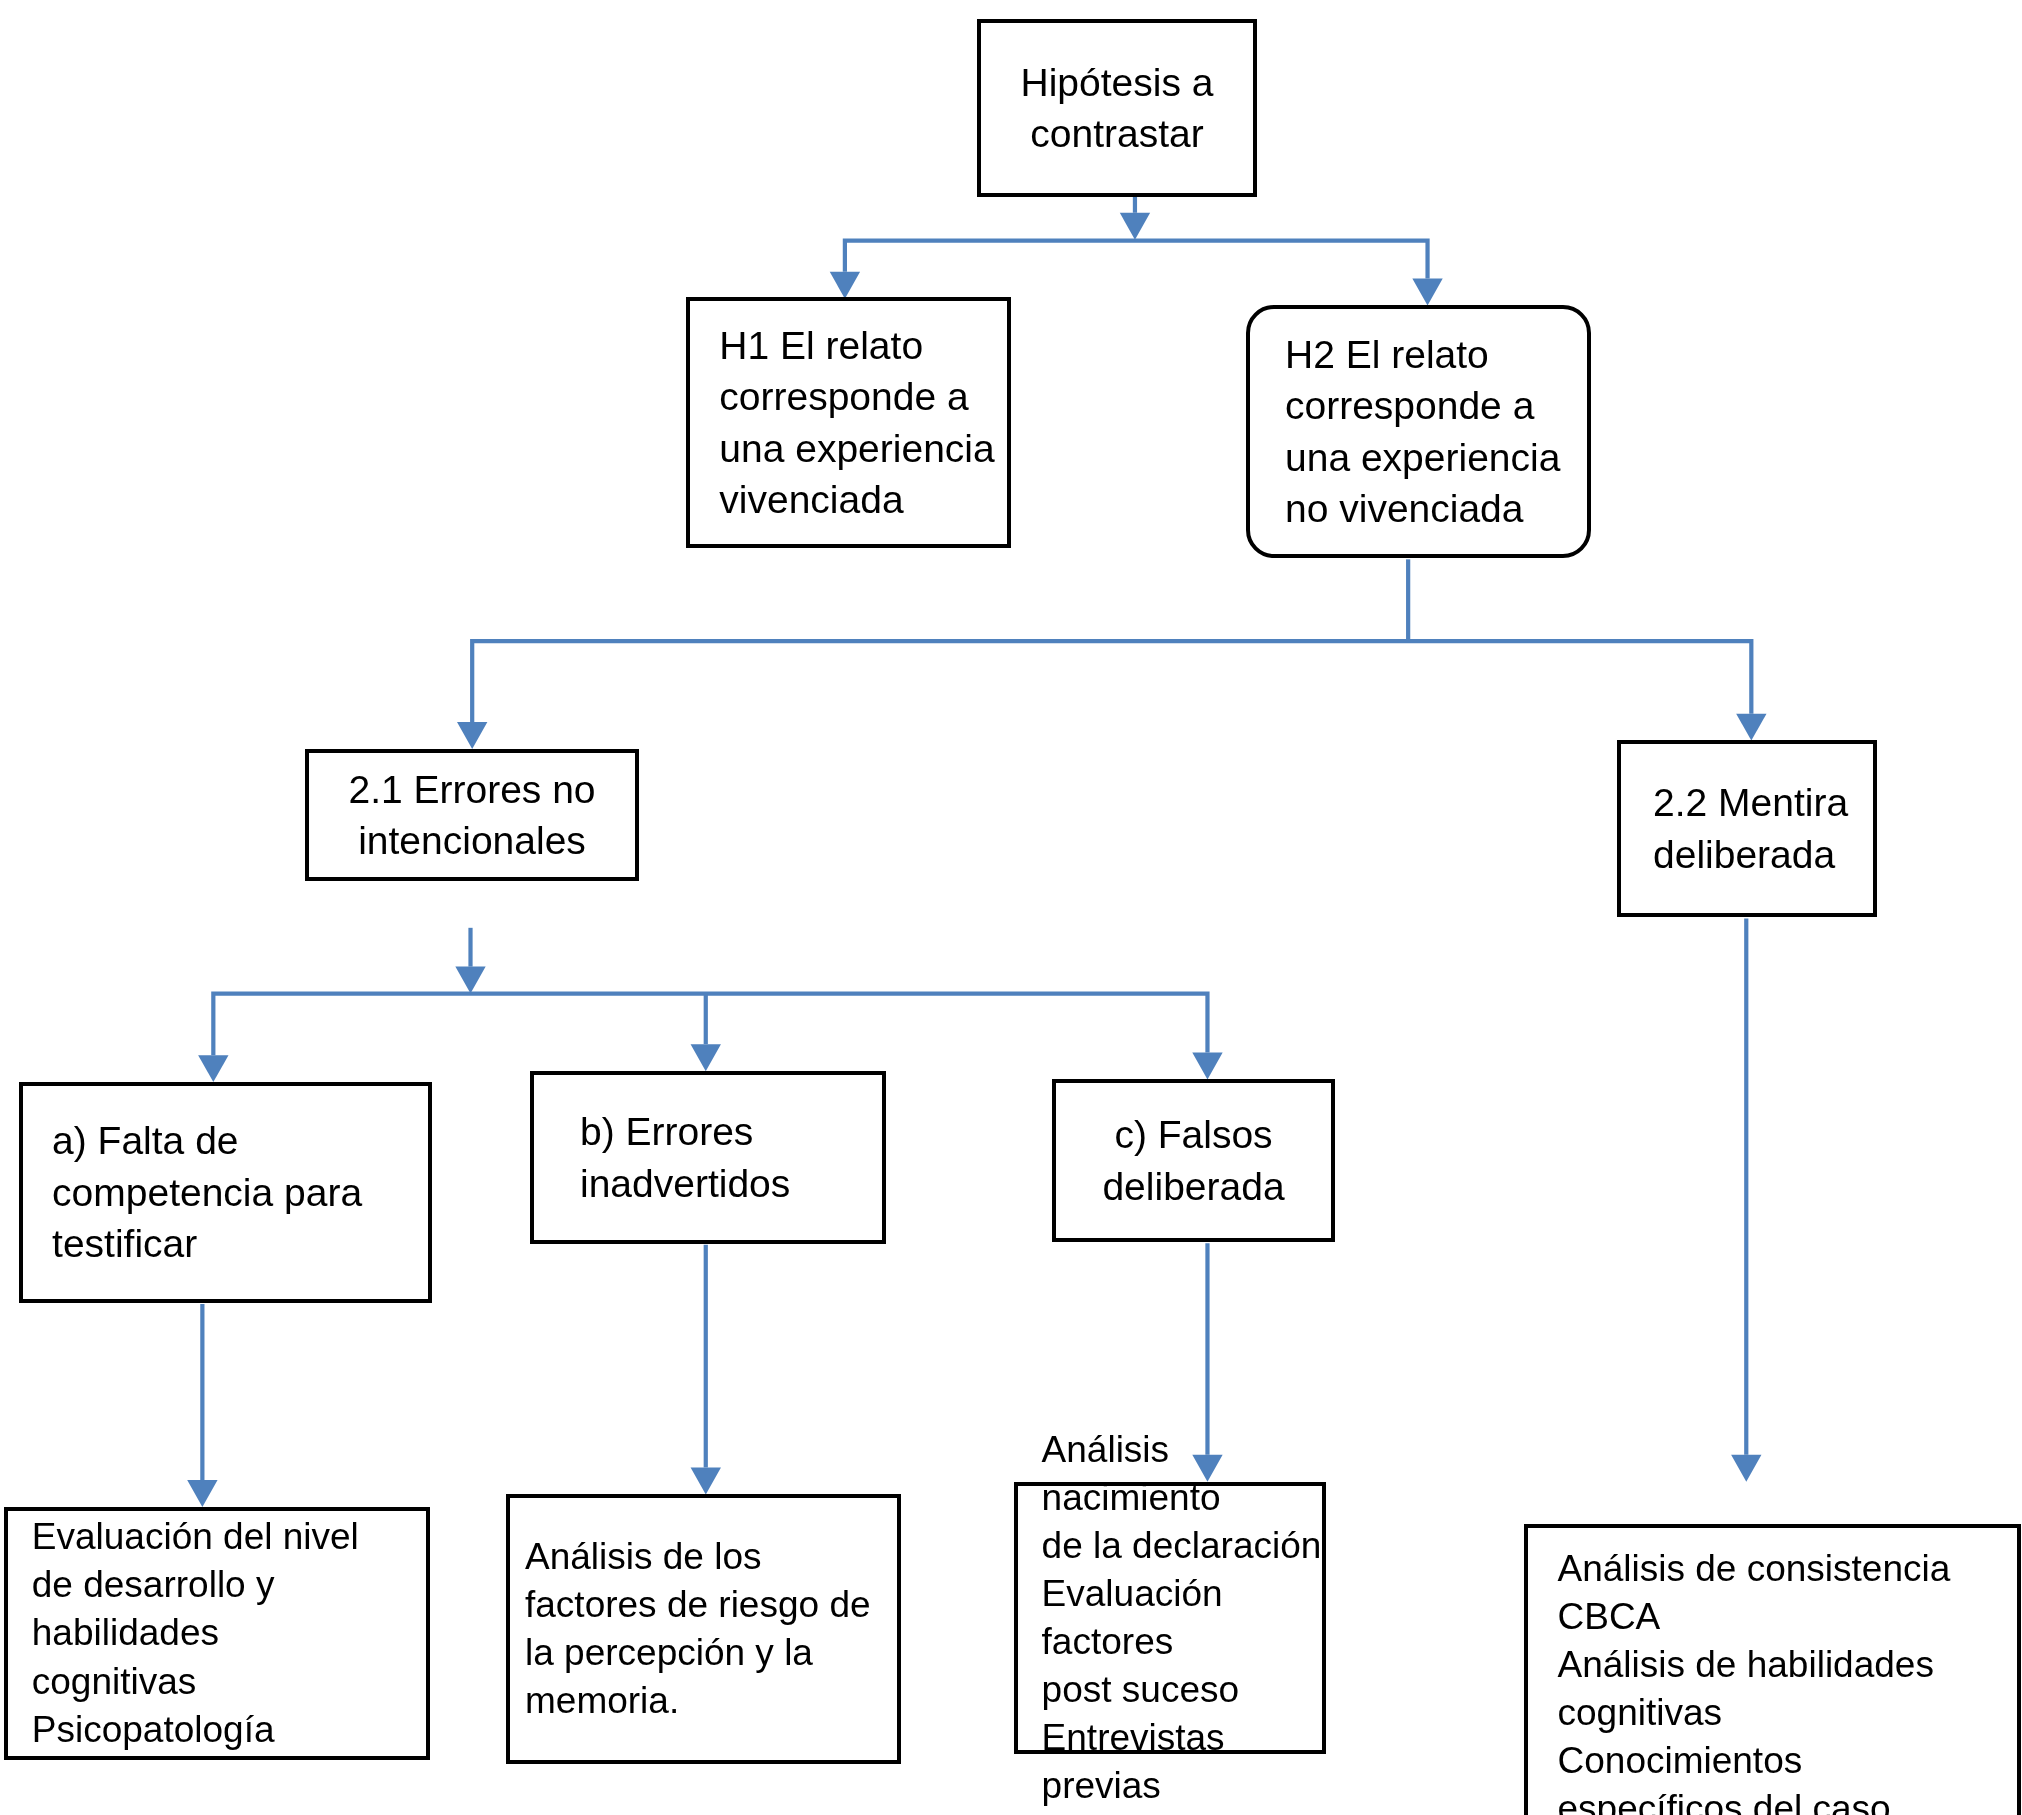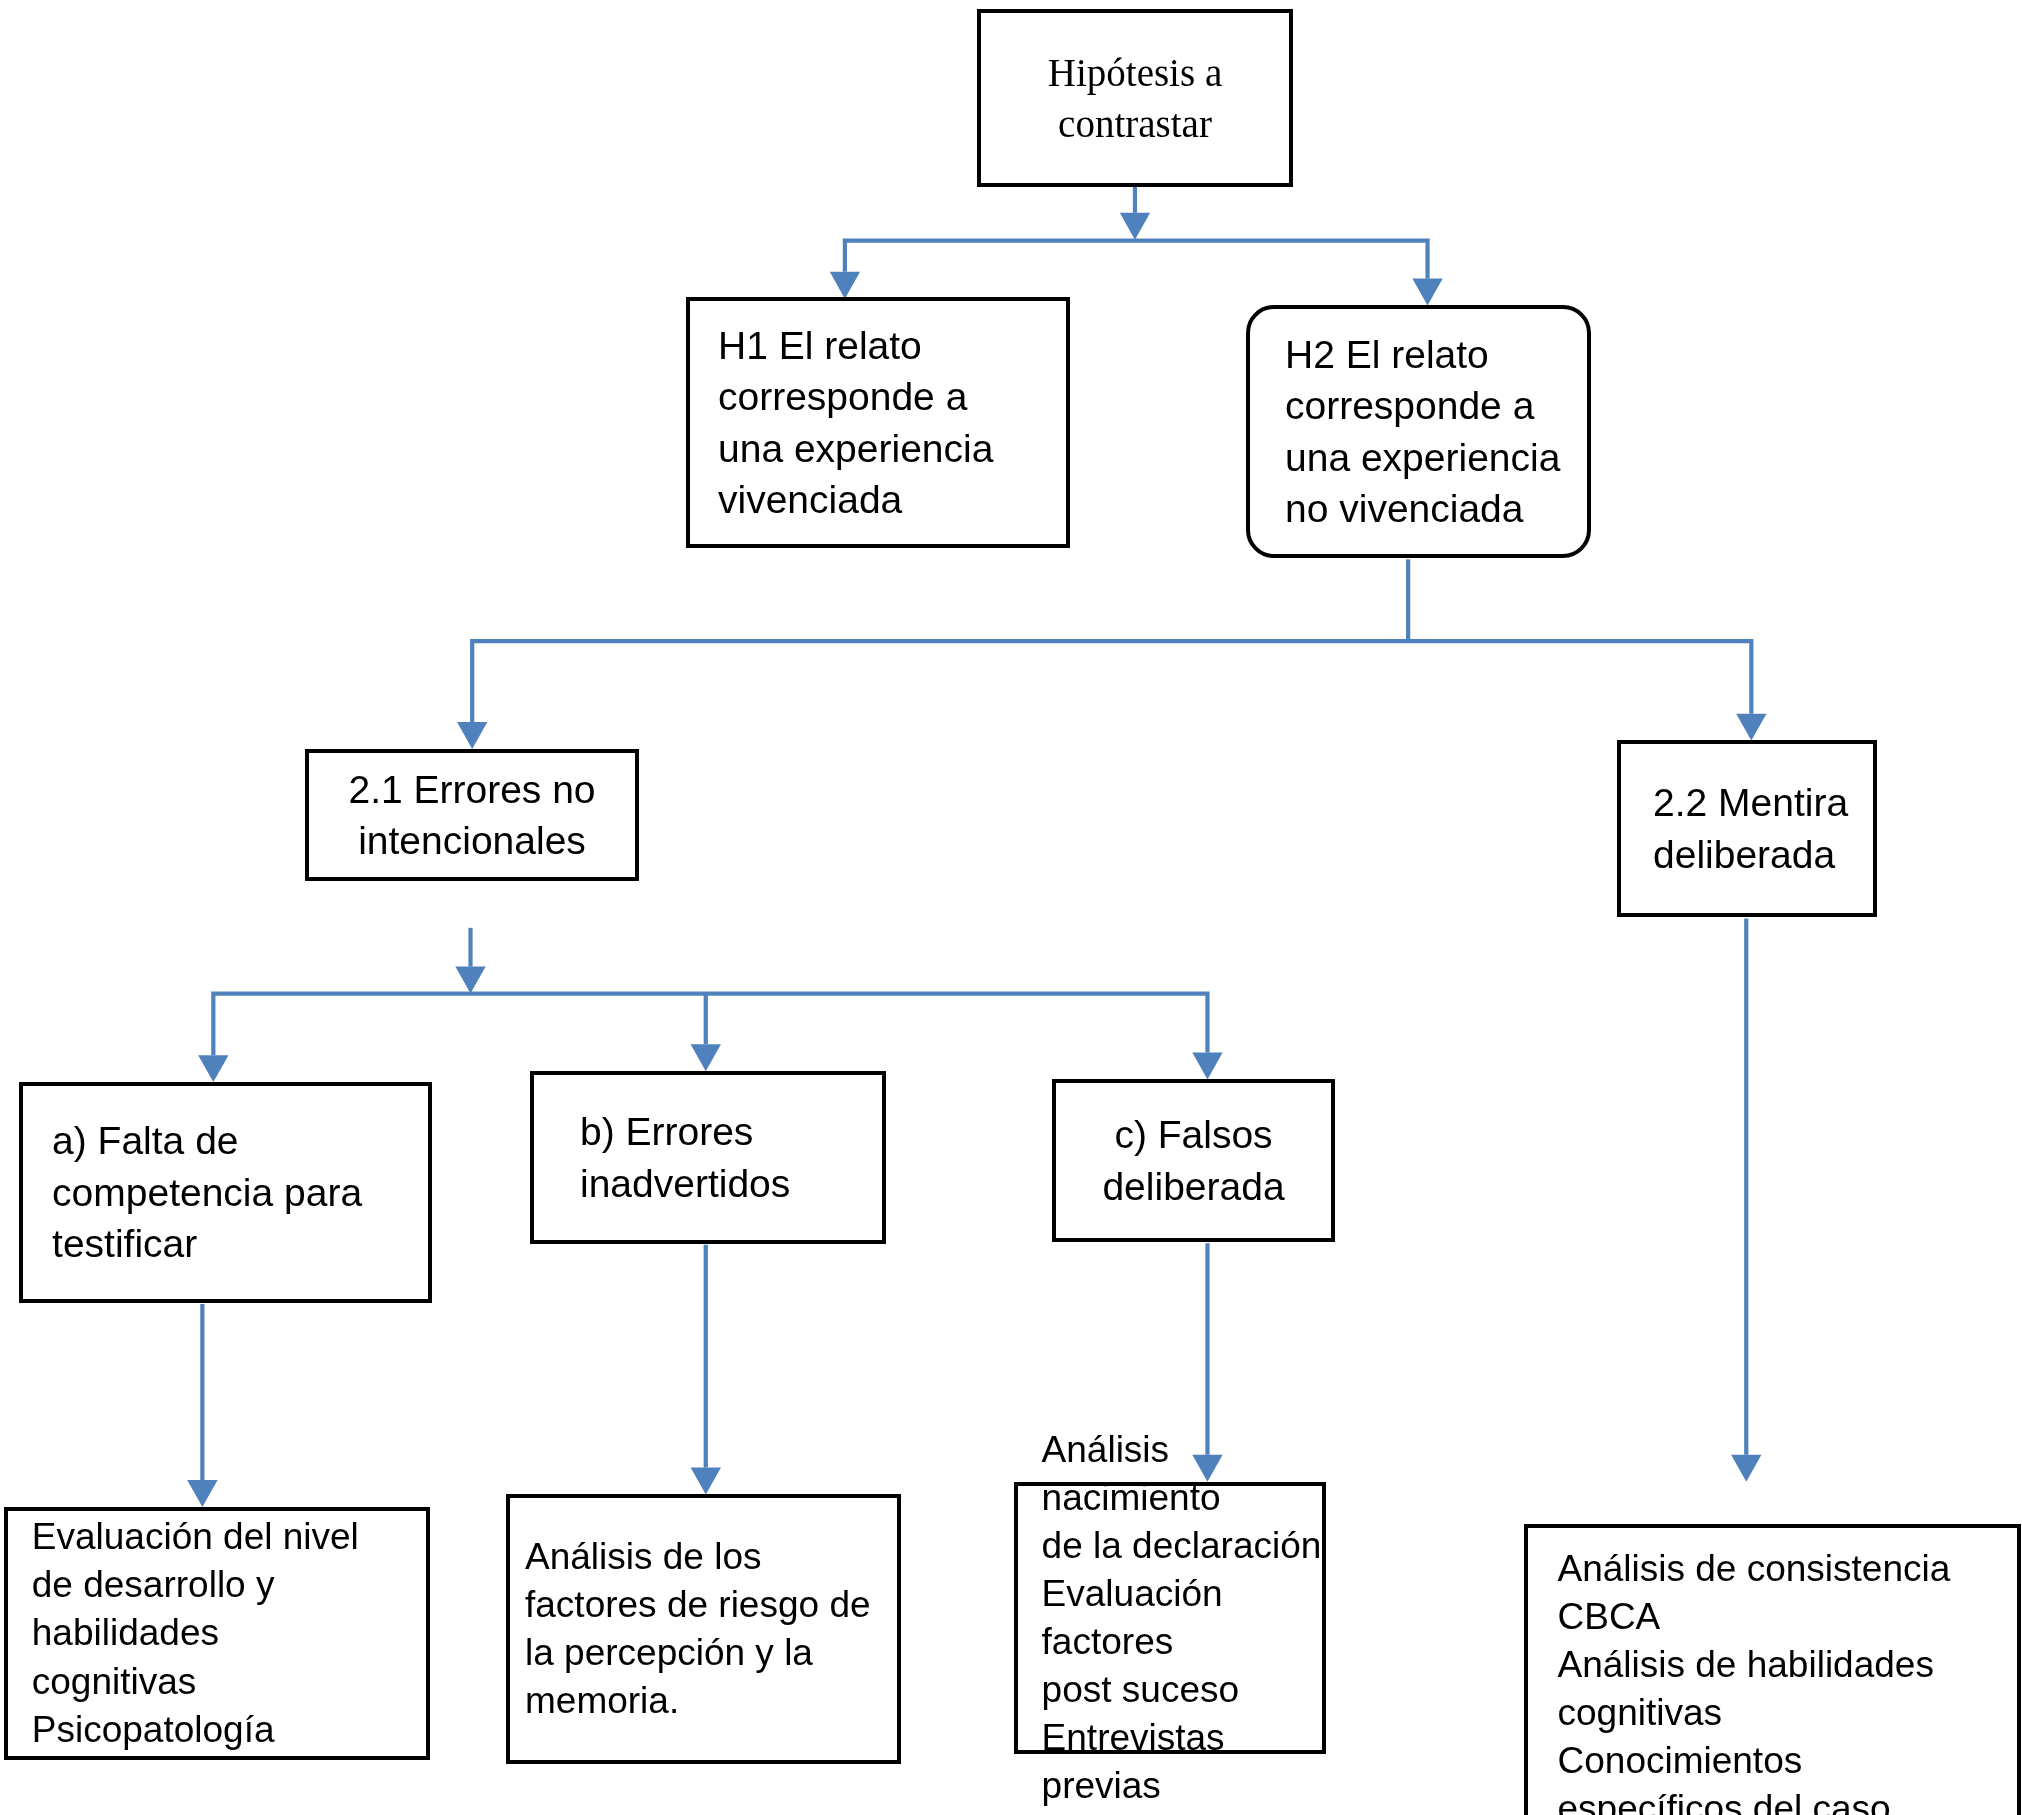--- a/index.html
+++ b/index.html
@@ -73,26 +73,26 @@
       <path d="M 235 1251 L 271 1251 L 253 1283 Z"></path>
       <path d="M 819 1238 L 855 1238 L 837 1270 Z"></path>
       <path d="M 1414 1248 L 1450 1248 L 1432 1280 Z"></path>
       <path d="M 222 1755 L 258 1755 L 240 1787 Z"></path>
       <path d="M 819 1740 L 855 1740 L 837 1772 Z"></path>
       <path d="M 1414 1725 L 1450 1725 L 1432 1757 Z"></path>
       <path d="M 2053 1725 L 2089 1725 L 2071 1757 Z"></path>
     </g>
   </svg>
 
-  <div class="node t-center" style="left:977px; top:9px; width:316px; height:178px;font-family:Liberation Serif, serif;">
+  <div class="node t-center" style="left:977px; top:19px; width:280px; height:178px;">
     <span class="lbl">Hipótesis a
 contrastar</span>
   </div>
 
-  <div class="node t-left" style="left:686px; top:297px; width:384px; height:251px; padding-left:28px;">
+  <div class="node t-left" style="left:686px; top:297px; width:325px; height:251px; padding-left:17px;justify-content:center;">
     <span class="lbl">H1 El relato
 corresponde a
 una experiencia
 vivenciada</span>
   </div>
 
   <div class="node t-left" style="left:1246px; top:305px; width:345px; height:253px; padding-left:35px;border-radius:28px;">
     <span class="lbl">H2 El relato
 corresponde a
 una experiencia

